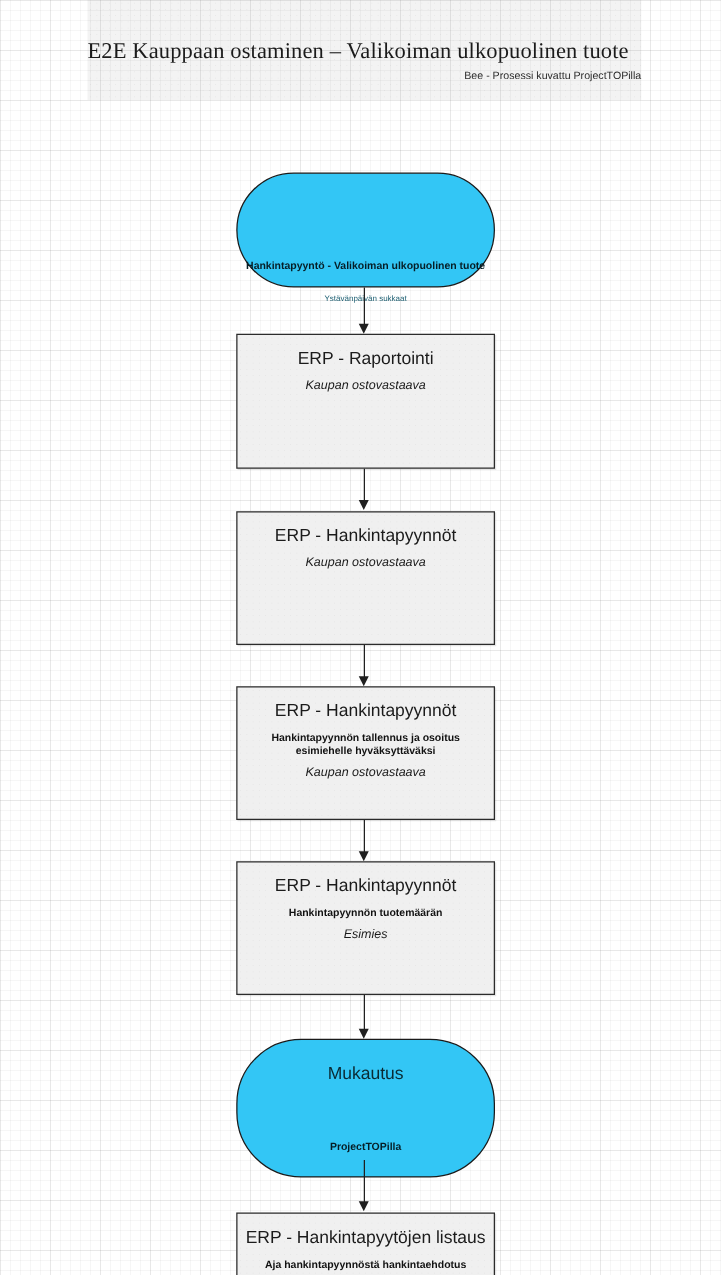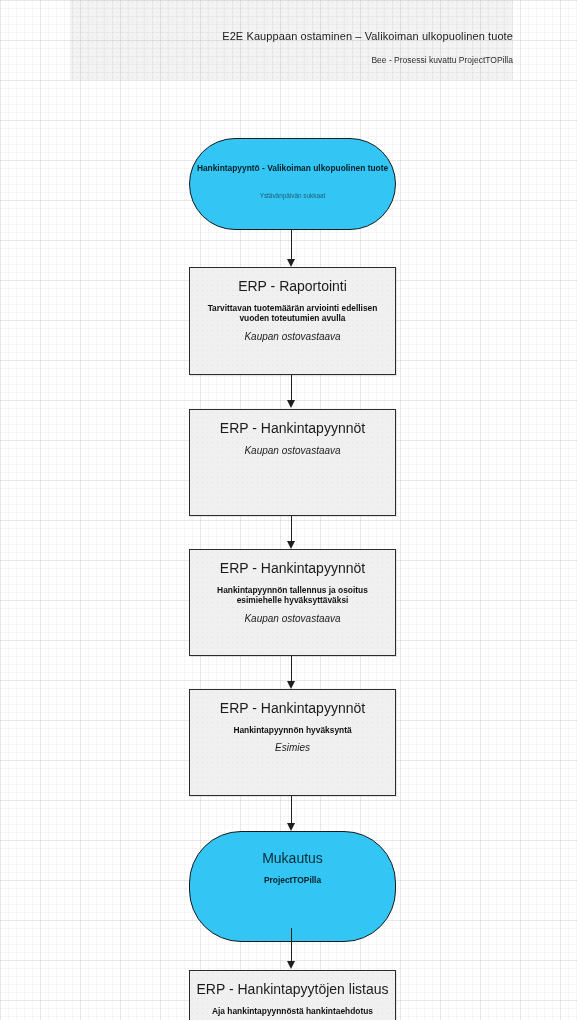--- a/index.html
+++ b/index.html
@@ -35,25 +35,26 @@
     background: rgba(120,120,120,0.085);
     background-image:
       radial-gradient(rgba(0,0,0,0.055) 0.6px, transparent 0.7px);
     background-size: 5px 5px;
   }
   #title-text {
     position: absolute;
     left: 0;
     top: 30px;
     width: 100%;
-    text-align: right;
-    font-size: 11px;
+    text-align: left;
+    font-size: 18px;
     color: #1b1b1b;
     letter-spacing: 0.1px;
     white-space: nowrap;
+    font-family: Liberation Serif, serif;
   }
   #subtitle-text {
     position: absolute;
     left: 0;
     top: 55px;
     width: 100%;
     text-align: right;
     font-size: 8.5px;
     color: #2b2b2b;
     white-space: nowrap;
@@ -96,21 +97,21 @@
     line-height: 1.28;
     margin-bottom: 7px;
   }
   .n-role {
     font-size: 10px;
     font-style: italic;
     color: #1b1b1b;
     line-height: 1.25;
   }
   .terminator .n-system { color: #0a2a33; }
-  .terminator .n-title  { color: #061e26; }
+  .terminator .n-title  { color: #061e26; margin-top: 44px; }
   .terminator .n-note {
     font-size: 6.4px;
     color: #1d5f72;
     margin-top: 18px;
     line-height: 1.2;
   }
   .terminator .node-inner { top: 22px; }
   #node-start .node-inner { top: 24px; }
   #node-proposal .node-inner { top: 18px; }
 
@@ -155,21 +156,20 @@
   </div>
 
   <div class="connector" style="left:285px; top:230px; height:37px;">
     <div class="conn-line" style="height:30px;"></div>
     <div class="conn-head" style="top:29px;"></div>
   </div>
 
   <div class="node process" id="node-reporting" style="left:189px; top:267px; width:207px; height:108px;">
     <div class="node-inner">
       <div class="n-system">ERP - Raportointi</div>
-      <div class="n-title">Tarvittavan tuotemäärän arviointi edellisen vuoden toteutumien avulla</div>
       <div class="n-role">Kaupan ostovastaava</div>
     </div>
   </div>
 
   <div class="connector" style="left:285px; top:375px; height:34px;">
     <div class="conn-line" style="height:26px;"></div>
     <div class="conn-head" style="top:25px;"></div>
   </div>
 
   <div class="node process" id="node-create-request" style="left:189px; top:409px; width:207px; height:107px;">
@@ -193,21 +193,21 @@
   </div>
 
   <div class="connector" style="left:285px; top:656px; height:34px;">
     <div class="conn-line" style="height:26px;"></div>
     <div class="conn-head" style="top:25px;"></div>
   </div>
 
   <div class="node process" id="node-approve-request" style="left:189px; top:689px; width:207px; height:107px;">
     <div class="node-inner">
       <div class="n-system">ERP - Hankintapyynnöt</div>
-      <div class="n-title">Hankintapyynnön hyväksyntä</div>
+      <div class="n-title">Hankintapyynnön tuotemäärän</div>
       <div class="n-role">Esimies</div>
     </div>
   </div>
 
   <div class="connector" style="left:285px; top:796px; height:36px;">
     <div class="conn-line" style="height:28px;"></div>
     <div class="conn-head" style="top:27px;"></div>
   </div>
 
   <div class="node terminator" id="node-proposal" style="left:189px; top:831px; width:207px; height:111px;">

